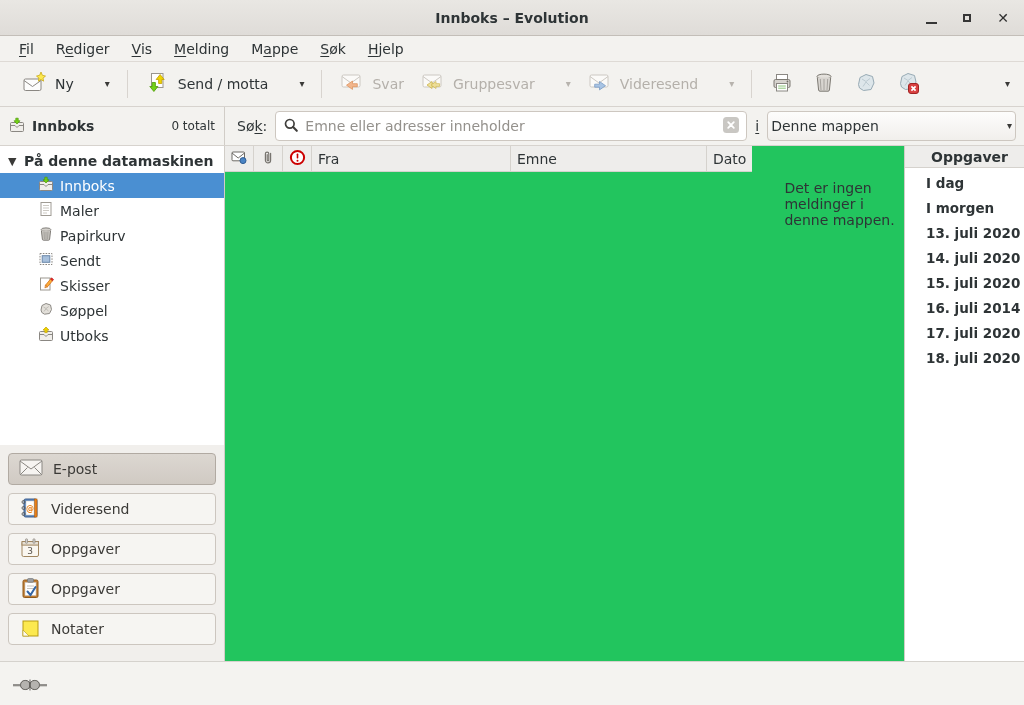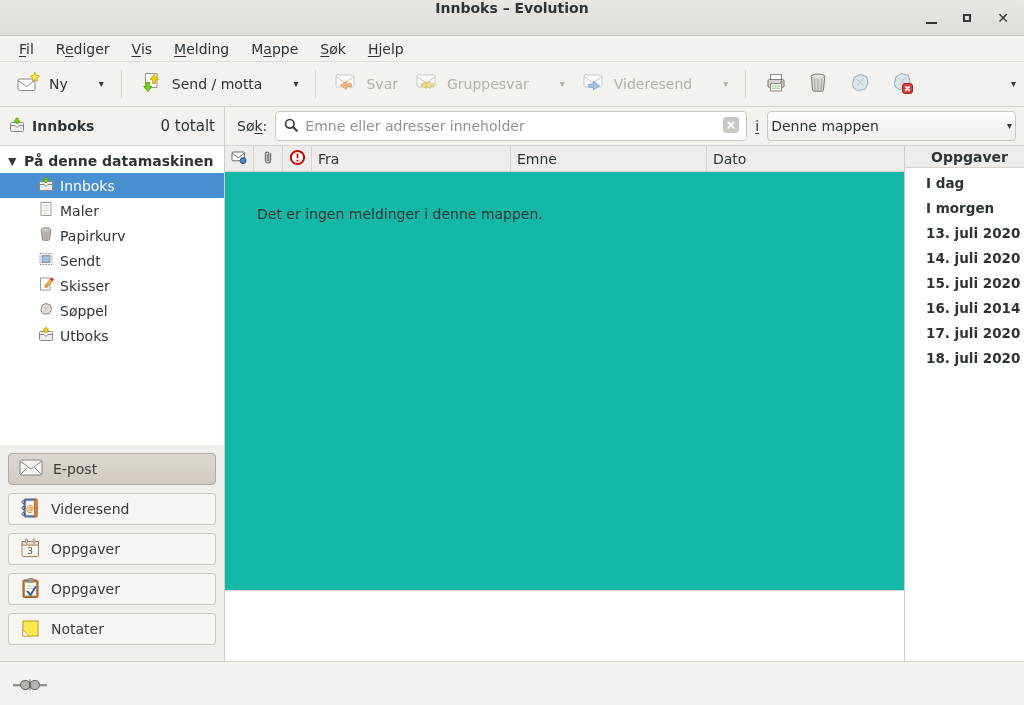--- a/index.html
+++ b/index.html
@@ -8,63 +8,63 @@
     position:relative; overflow:hidden; background:#fff;
     font-family:"DejaVu Sans", sans-serif; font-size:14px; color:#2e3436;
   }
   u { text-underline-offset:2px; text-decoration-thickness:1px; }
 
   
   .titlebar {
     position:absolute; top:0; left:0; right:0; height:36px;
     background:linear-gradient(#e9e7e3,#dfdcd8);
     border-bottom:1px solid #c3beb8;
-    display:flex; align-items:flex-start; justify-content:center;
+    display:flex; align-items:center; justify-content:center;
     font-weight:bold; font-size:14px;
   }
   .win-controls { position:absolute; right:10px; top:0; height:36px; display:flex; align-items:center; gap:14px; }
   .win-btn { width:22px; height:22px; display:flex; align-items:center; justify-content:center; cursor:default; }
   .min-glyph { width:11px; height:2px; background:#363636; margin-top:10px; }
   .max-glyph { width:8px; height:8px; border:2px solid #363636; }
   .close-glyph { font-size:14px; font-weight:bold; color:#2f2f2f; line-height:1; }
 
   
   .menubar {
     position:absolute; top:36px; left:0; right:0; height:26px;
     background:#f3f2ef; border-bottom:1px solid #dedad5;
     display:flex; align-items:center; padding-left:8px;
   }
   .menu-item { padding:3px 11px; }
 
   
   .toolbar {
     position:absolute; top:62px; left:0; right:0; height:45px;
     background:#f3f2ef; border-bottom:1px solid #d7d3ce;
-    display:flex; align-items:center; padding:0 8px;
+    display:flex; align-items:center; padding:0 14px;
   }
   .tb-btn { display:flex; align-items:center; gap:9px; padding:5px 8px; border-radius:4px; white-space:nowrap; }
   .tb-sep { width:1px; height:28px; background:#d8d4cf; margin:0 9px; }
   .caret { font-size:10px; color:#3a3a38; line-height:1; }
   .caret.pad { margin-left:22px; }
   .disabled-label { color:#b4b0aa; }
   .caret.dim { color:#b7b3ad; }
   .tb-spacer { flex:1; }
   .icon-btn { padding:5px 9px; display:flex; align-items:center; }
 
   
   .searchrow {
     position:absolute; top:107px; left:0; right:0; height:39px;
     background:#f3f2ef; border-bottom:1px solid #d7d3ce; display:flex;
   }
   .folder-head {
     width:225px; border-right:1px solid #d1cdc7;
     display:flex; align-items:center; padding:0 9px; gap:7px;
   }
   .folder-head .title { font-weight:bold; }
-  .folder-head .count { margin-left:auto; font-size:15px; }
+  .folder-head .count { margin-left:auto; font-size:12px; }
   .search-area { flex:1; display:flex; align-items:center; padding:0 8px 0 12px; gap:8px; }
   .search-entry {
     width:472px; height:30px; background:#fff; border:1px solid #cdc7c0;
     border-radius:4px; display:flex; align-items:center; padding:0 7px; gap:6px;
   }
   .search-entry input {
     flex:1; border:none; outline:none; background:transparent;
     font:14px "DejaVu Sans", sans-serif; color:#2e3436;
   }
   .search-entry input::placeholder { color:#94918c; }
@@ -89,21 +89,21 @@
   .tree-foot { height:25px; display:flex; align-items:center; padding-left:24px; font-weight:bold; }
   .switcher { flex:1; background:#f1efec; padding:8px; }
   .sw-btn {
     height:32px; border-radius:4px; border:1px solid #ccc6bf; background:#f6f5f2;
     display:flex; align-items:center; padding-left:10px; gap:10px; margin-bottom:8px;
     color:#3b3a37;
   }
   .sw-btn.active { background:linear-gradient(#dcd7d1,#d0cac3); border-color:#b1aaa2; }
 
   
-  .message-area { flex:1; display:flex; flex-direction:column; background:#14b8a6; min-width:0; }
+  .message-area { flex:1; display:flex; flex-direction:row; background:#22c55e; min-width:0; }
   .list-header { height:26px; display:flex; background:#eeedeb; border-bottom:1px solid #d5d2cd; }
   .col { border-right:1px solid #d5d2cd; display:flex; align-items:center; padding:0 6px; }
   .col.icon-col { width:29px; justify-content:center; padding:0; }
   .col-from { width:199px; }
   .col-subject { width:196px; }
   .col-date { flex:1; border-right:none; }
   .list-body { height:418px; }
   .empty-msg { margin:34px 0 0 32px; }
   .h-divider { height:1px; background:#d5d2cd; }
   .preview-pane { flex:1; background:#fff; }

